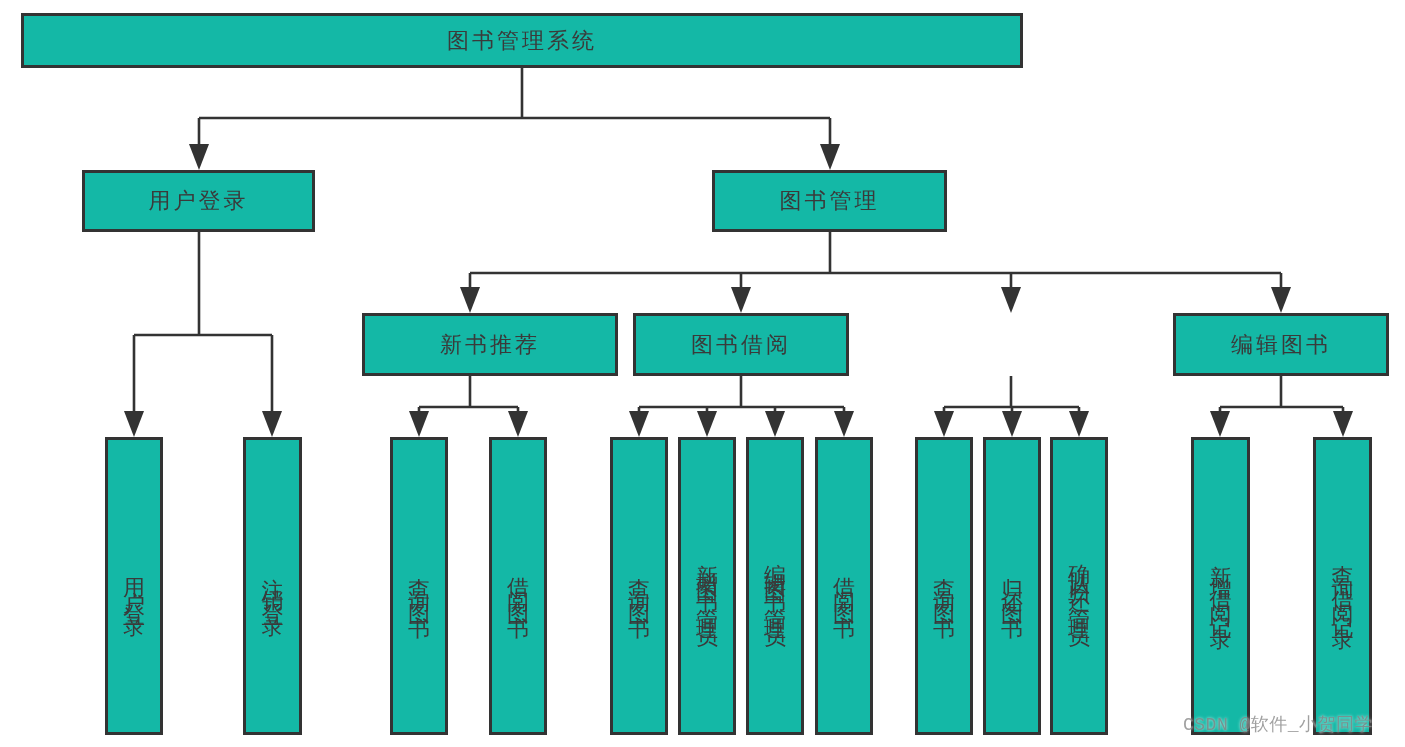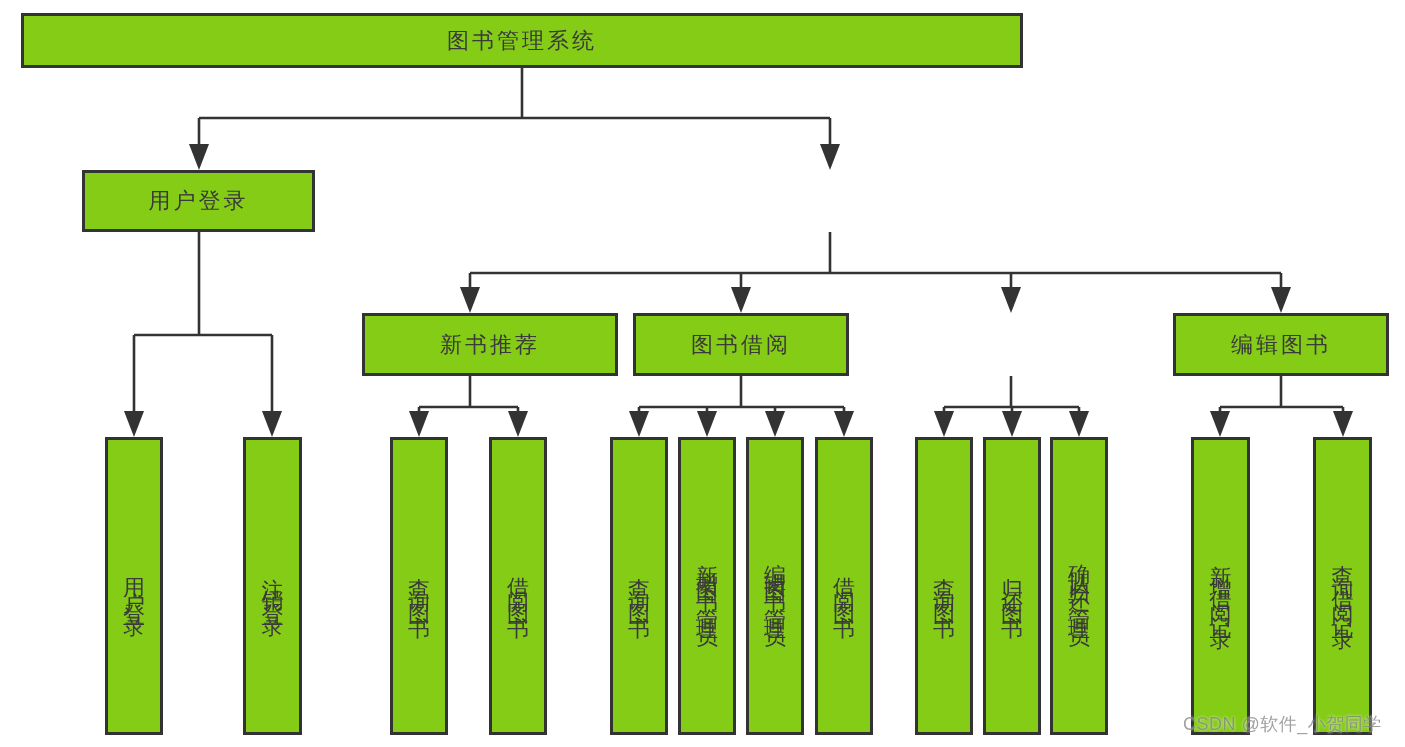--- a/index.html
+++ b/index.html
@@ -2,34 +2,35 @@
 <html><head>
 <meta charset="utf-8">
 <style>
   html,body{margin:0;padding:0;background:#ffffff;}
   .canvas{
     position:relative;width:1405px;height:747px;background:#ffffff;overflow:hidden;
     font-family:"Liberation Sans","DejaVu Sans",sans-serif;color:#3a3a3a;
   }
   .wires{position:absolute;left:0;top:0;z-index:0;}
   .node{
-    position:absolute;box-sizing:border-box;background:#84cc16;border:3px solid #333333;
+    position:absolute;box-sizing:border-box;background:#14b8a6;border:3px solid #333333;
     display:flex;align-items:center;justify-content:center;z-index:1;
   }
   .node.h span{font-size:22px;letter-spacing:3px;line-height:1;white-space:nowrap;color:#3a3a3a;}
   .node.root{border-width:3px;}
   .node.v span{
     writing-mode:vertical-rl;text-orientation:mixed;
     font-size:22px;line-height:1;letter-spacing:13px;color:#3a3a3a;white-space:nowrap;
   }
   .node.v.tight span{letter-spacing:9px;}
   .watermark{
     position:absolute;left:1183px;top:712px;z-index:3;
     font-size:18px;color:#8c8c8c;opacity:0.82;letter-spacing:0.5px;white-space:nowrap;
     text-shadow:0 0 3px rgba(255,255,255,0.9);
+    font-family:Liberation Mono, monospace;
   }
 </style>
 </head>
 <body>
 
 <div class="canvas">
 
   <svg class="wires" width="1405" height="747" viewBox="0 0 1405 747" aria-hidden="true">
     <g stroke="#333333" stroke-width="2.6" fill="none">
       <path d="M522 68 V118 M199 118 H830 M199 118 V150 M830 118 V150"></path>
@@ -62,20 +63,23 @@
       <path d="M1333 411 L1353 411 L1343 437 Z"></path>
     </g>
   </svg>
 
   <div class="node h root" style="left:21px;top:13px;width:1002px;height:55px">
     <span>图书管理系统</span>
   </div>
 
   <div class="node h" style="left:82px;top:170px;width:233px;height:62px">
     <span>用户登录</span>
+  </div>
+  <div class="node h" style="left:712px;top:170px;width:235px;height:62px">
+    <span>图书管理</span>
   </div>
 
   <div class="node h" style="left:362px;top:313px;width:256px;height:63px">
     <span>新书推荐</span>
   </div>
   <div class="node h" style="left:633px;top:313px;width:216px;height:63px">
     <span>图书借阅</span>
   </div>
   <div class="node h" style="left:1173px;top:313px;width:216px;height:63px">
     <span>编辑图书</span>

